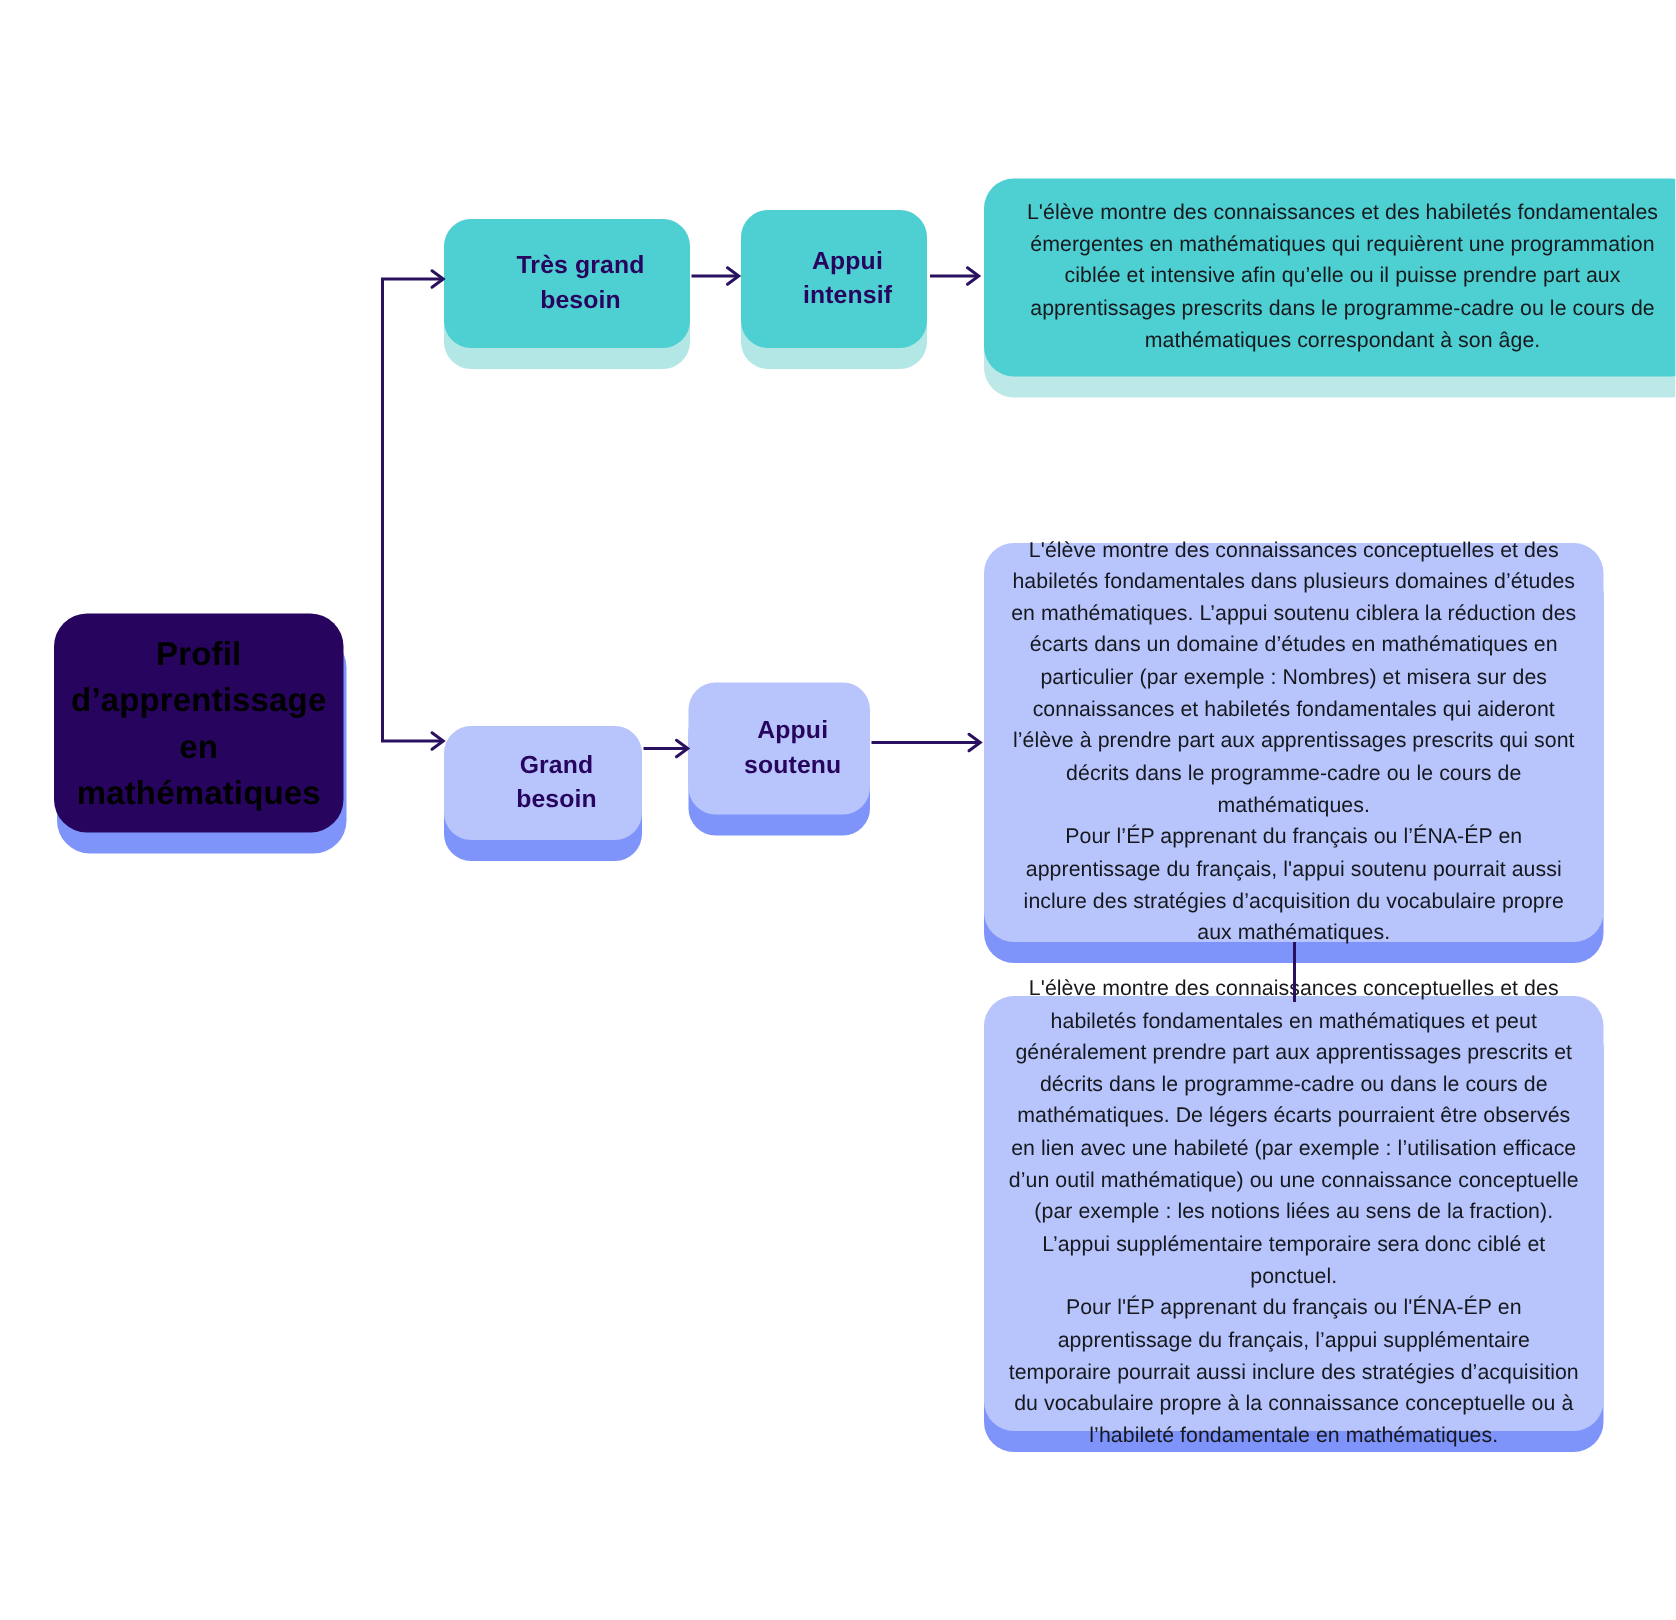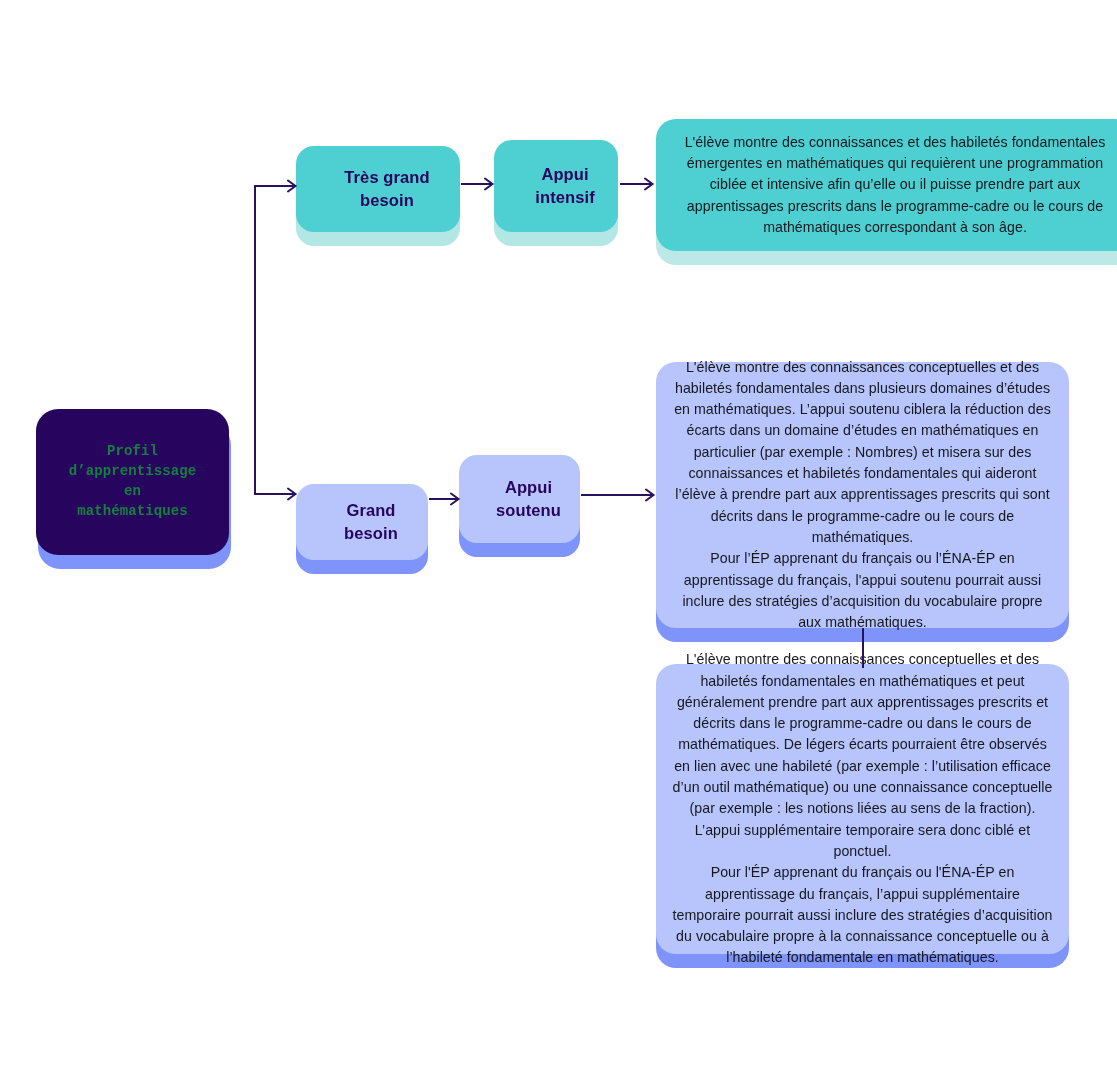--- a/index.html
+++ b/index.html
@@ -67,27 +67,26 @@
     width: 193px;
     height: 146px;
     border-radius: 22px;
   }
   .root-box .shadow {
     background: #7e94fb;
     transform: translate(2px, 14px);
   }
   .root-box .face { background: #27055e; }
   .root-box .label {
-    color: #15803d;
-    font-size: 14px;
+    color: #000000;
+    font-size: 22px;
     font-weight: 700;
     line-height: 1.42;
     letter-spacing: 0.1px;
     padding: 0 10px;
-    font-family: Liberation Mono, monospace;
   }
 
   
   .chip {
     border-radius: 18px;
   }
   .chip .label {
     font-size: 16.5px;
     font-weight: 700;
     line-height: 1.38;

